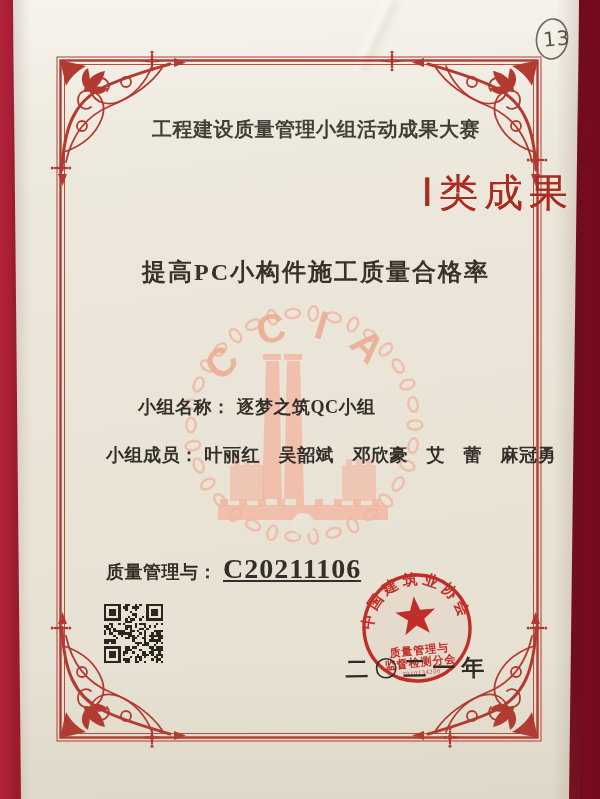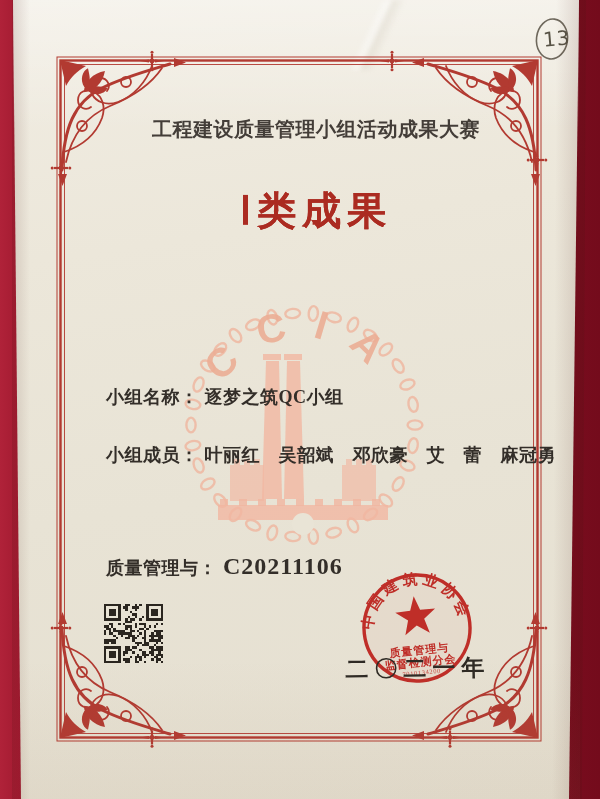--- a/index.html
+++ b/index.html
@@ -27,27 +27,27 @@
   .r1,.r2,.r3{fill:none;stroke:#b23a31;}
   .r1{stroke-width:1;} .r2{stroke-width:2.4;} .r3{stroke-width:.9;}
   .orn .s3{fill:none;stroke:#b23a31;stroke-width:3;stroke-linecap:round;}
   .orn .s2{fill:none;stroke:#b23a31;stroke-width:1.8;stroke-linecap:round;}
   .orn .f{fill:#b23a31;stroke:none;}
   .orn .s2f{fill:none;stroke:#b23a31;stroke-width:1.8;}
 
   
   .t{position:absolute;left:58px;width:516px;text-align:center;color:#3c3631;}
   .title{top:116px;font-family:"Liberation Sans",sans-serif;font-weight:700;font-size:20px;letter-spacing:.5px;color:#433d38;}
-  .award{top:184px;font-weight:700;font-size:39px;letter-spacing:6px;color:#ab2b21;
-    text-shadow:0 0 .5px #ab2b21;}
+  .award{top:166px;font-weight:400;font-size:39px;letter-spacing:6px;color:#ab2b21;
+    text-shadow:0 0 .5px #ab2b21;text-align:right;}
   .project{top:256px;font-weight:700;font-size:24px;letter-spacing:2px;color:#38322c;}
   .fline{position:absolute;left:106px;font-size:18px;font-weight:700;color:#332e29;letter-spacing:.5px;white-space:nowrap;}
-  .f1{top:360px;} .f2{top:385px;} .f3{top:430px;margin-top:13px;} .f4{top:457px;left:186px;} .f5{top:553px;}
+  .f1{top:360px;} .f2{top:395px;margin-left:32px;} .f3{top:430px;margin-top:13px;} .f4{top:457px;left:186px;} .f5{top:553px;}
   .fline .val{margin-left:6px;}
-  .certno{font-size:24px;letter-spacing:1px;}
+  .certno{font-size:28px;letter-spacing:1px;text-decoration:underline;}
 
   
   .wm-chain ellipse{fill:none;stroke:#eeb7a1;stroke-width:2.4;opacity:.85;}
   .wm-text{fill:#ecae95;font-family:"Liberation Sans",sans-serif;font-weight:700;font-size:40px;letter-spacing:24px;opacity:.9;}
   .wm-solid{fill:#f1b7a1;opacity:.8;}
   .wm-solid2{fill:#f1b7a1;opacity:.65;}
   .wm-cut{fill:#e9e4d6;}
 
   
   .seal-stroke{fill:rgba(195,45,40,.04);stroke:#bf2e28;stroke-width:3.4;}
@@ -182,20 +182,21 @@
     <use href="#finial" transform="translate(152,737.5)"></use>
     <use href="#finial" transform="translate(450,737.5)"></use>
     <use href="#finial" transform="translate(61,168) rotate(90)"></use>
     <use href="#finial" transform="translate(61,628) rotate(90)"></use>
     <use href="#finial" transform="translate(537,160) rotate(90)"></use>
     <use href="#finial" transform="translate(537,628) rotate(90)"></use>
   </svg>
 
   <div class="t title">工程建设质量管理小组活动成果大赛</div>
   <div class="t award">Ⅰ类成果</div>
+  <div class="t project">提高PC小构件施工质量合格率</div>
 
   <div class="fline f2">
     <span class="lbl">小组名称：</span><span class="val">逐梦之筑QC小组</span>
   </div>
   <div class="fline f3">
     <span class="lbl">小组成员：</span><span class="val">叶丽红　吴韶斌　邓欣豪　艾　蕾　麻冠勇</span>
   </div>
   <div class="fline f5">
     <span class="lbl">质量管理与：</span><span class="val certno">C20211106</span>
   </div>

